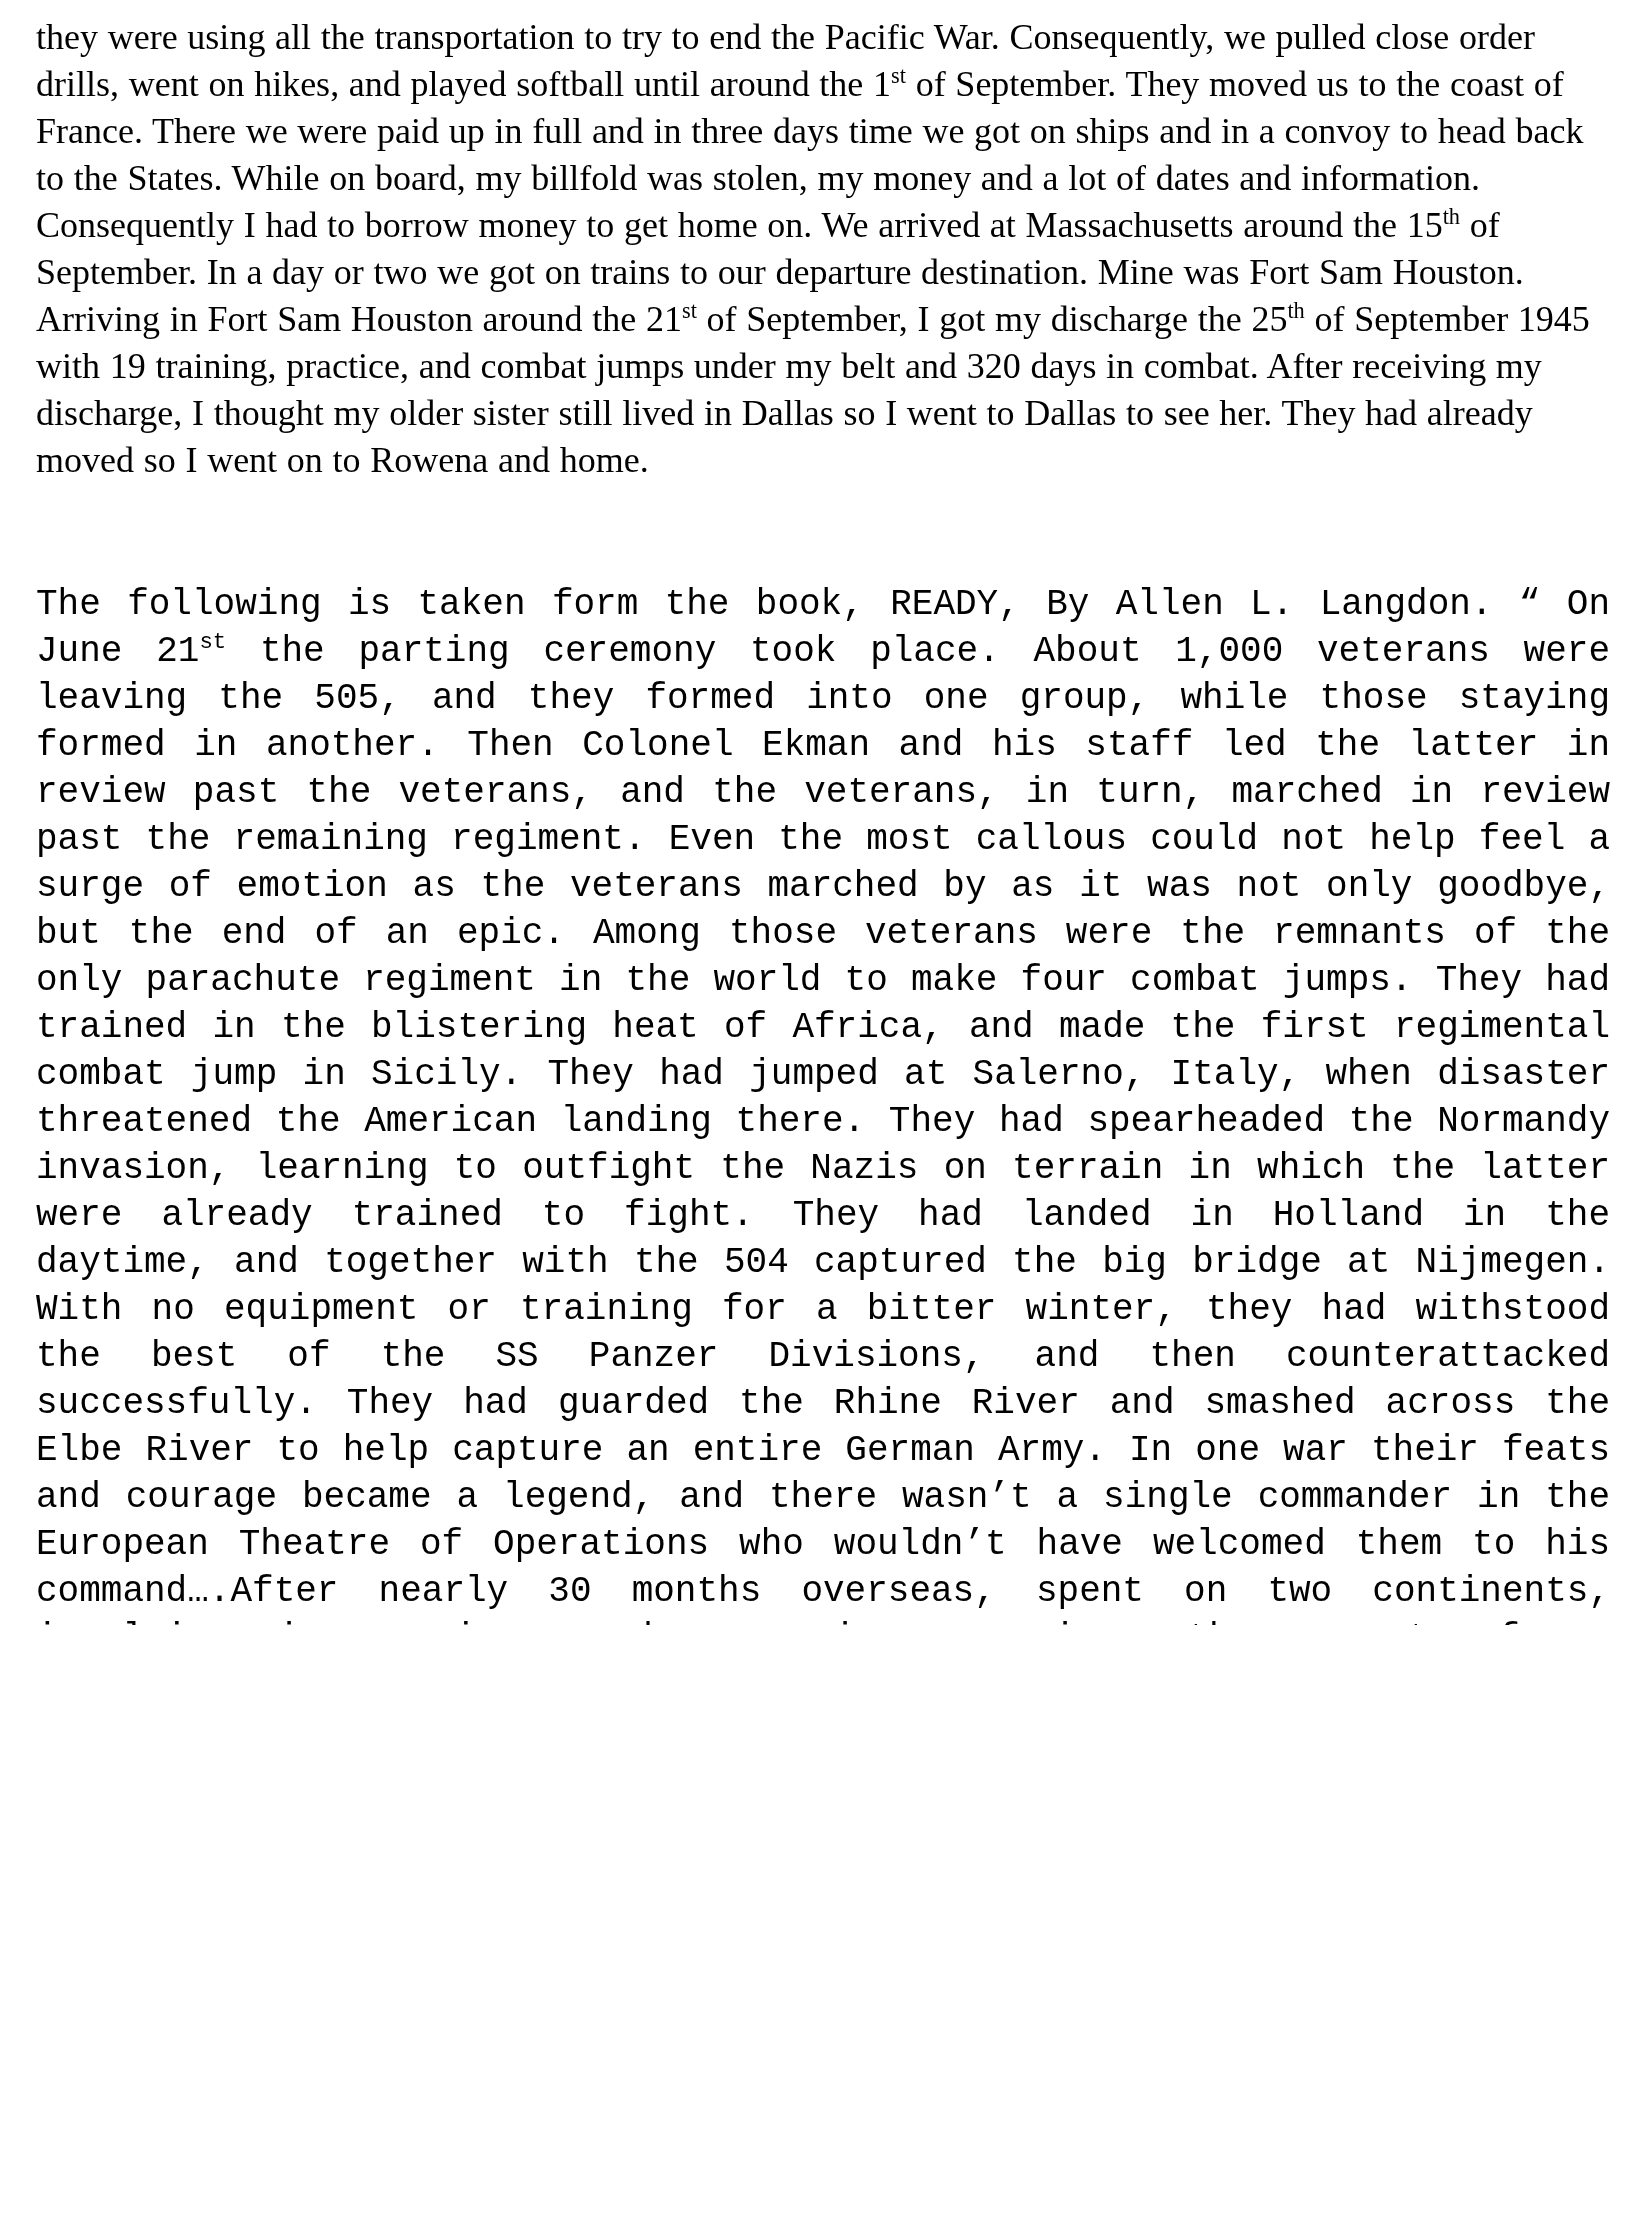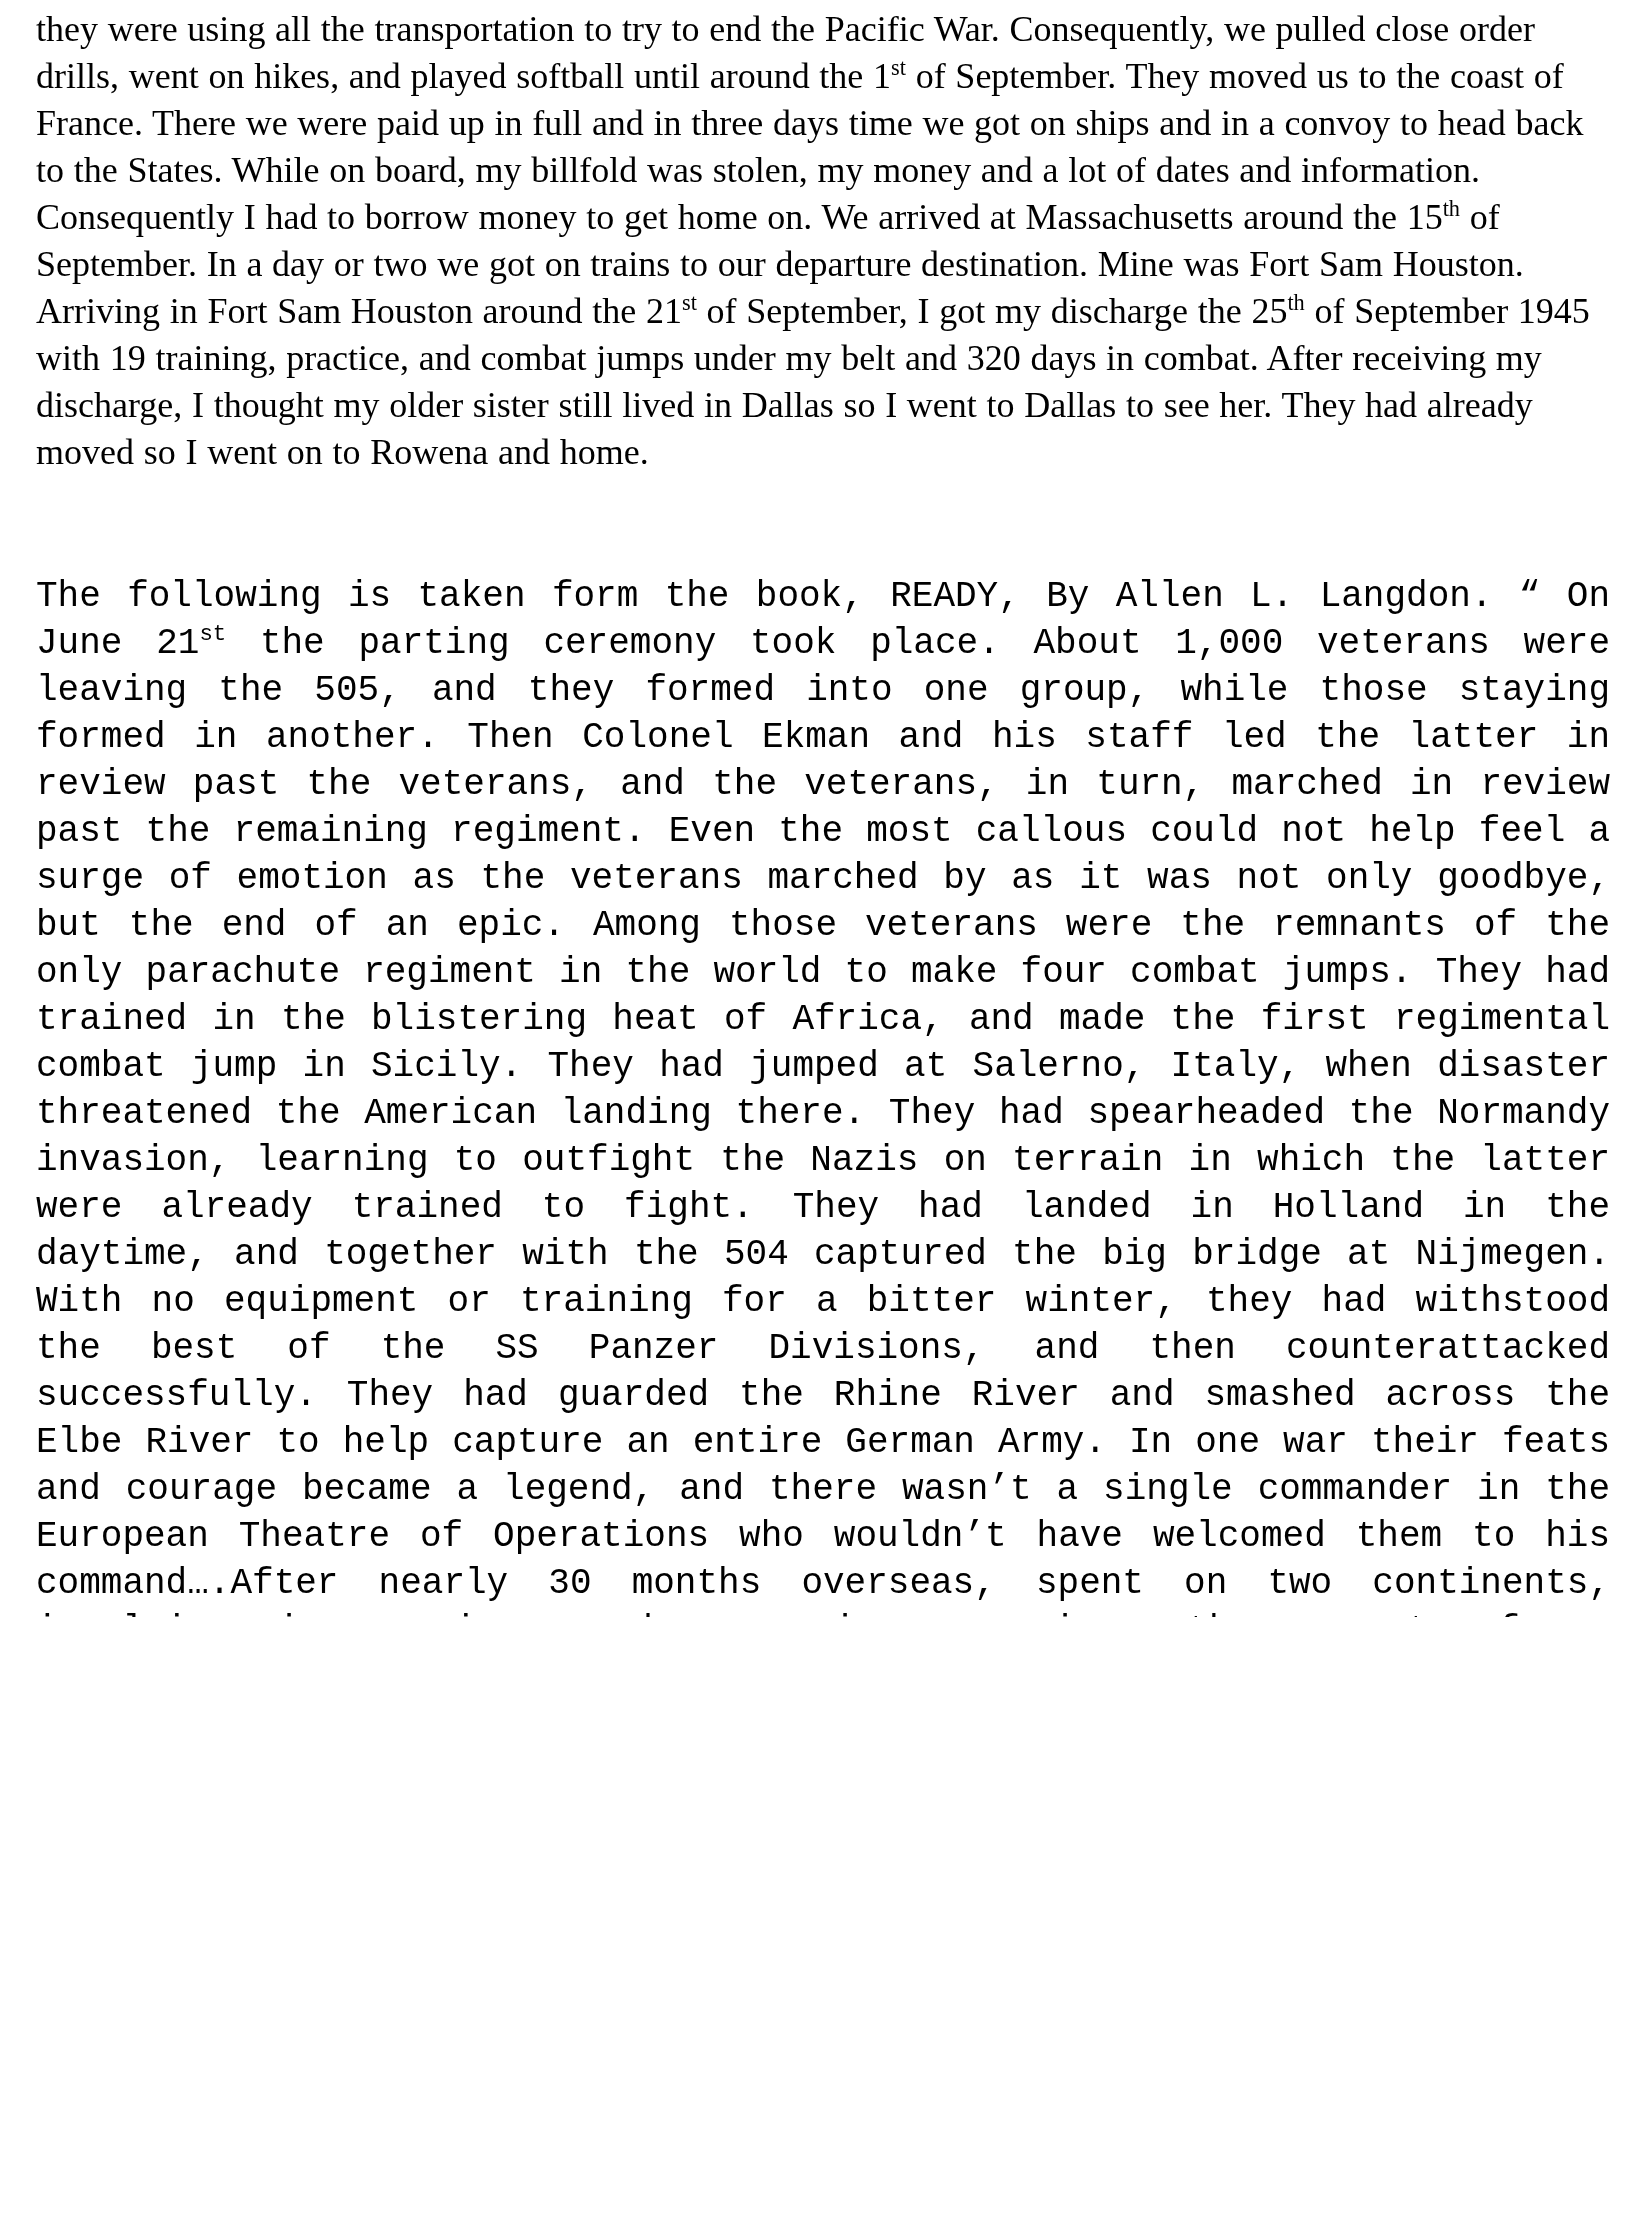--- a/index.html
+++ b/index.html
@@ -6,21 +6,21 @@
   html, body {
     margin: 0;
     padding: 0;
     background: #ffffff;
   }
   .page {
     position: relative;
     width: 1648px;
     height: 1617px;
     background: #ffffff;
-    margin: 0 auto;
+    margin: 8px auto;
     overflow: hidden;
     font-family: "Liberation Serif", "DejaVu Serif", serif;
     color: #000000;
   }
   .body-block {
     position: absolute;
     left: 36px;
     top: 0;
     width: 1574px;
   }

